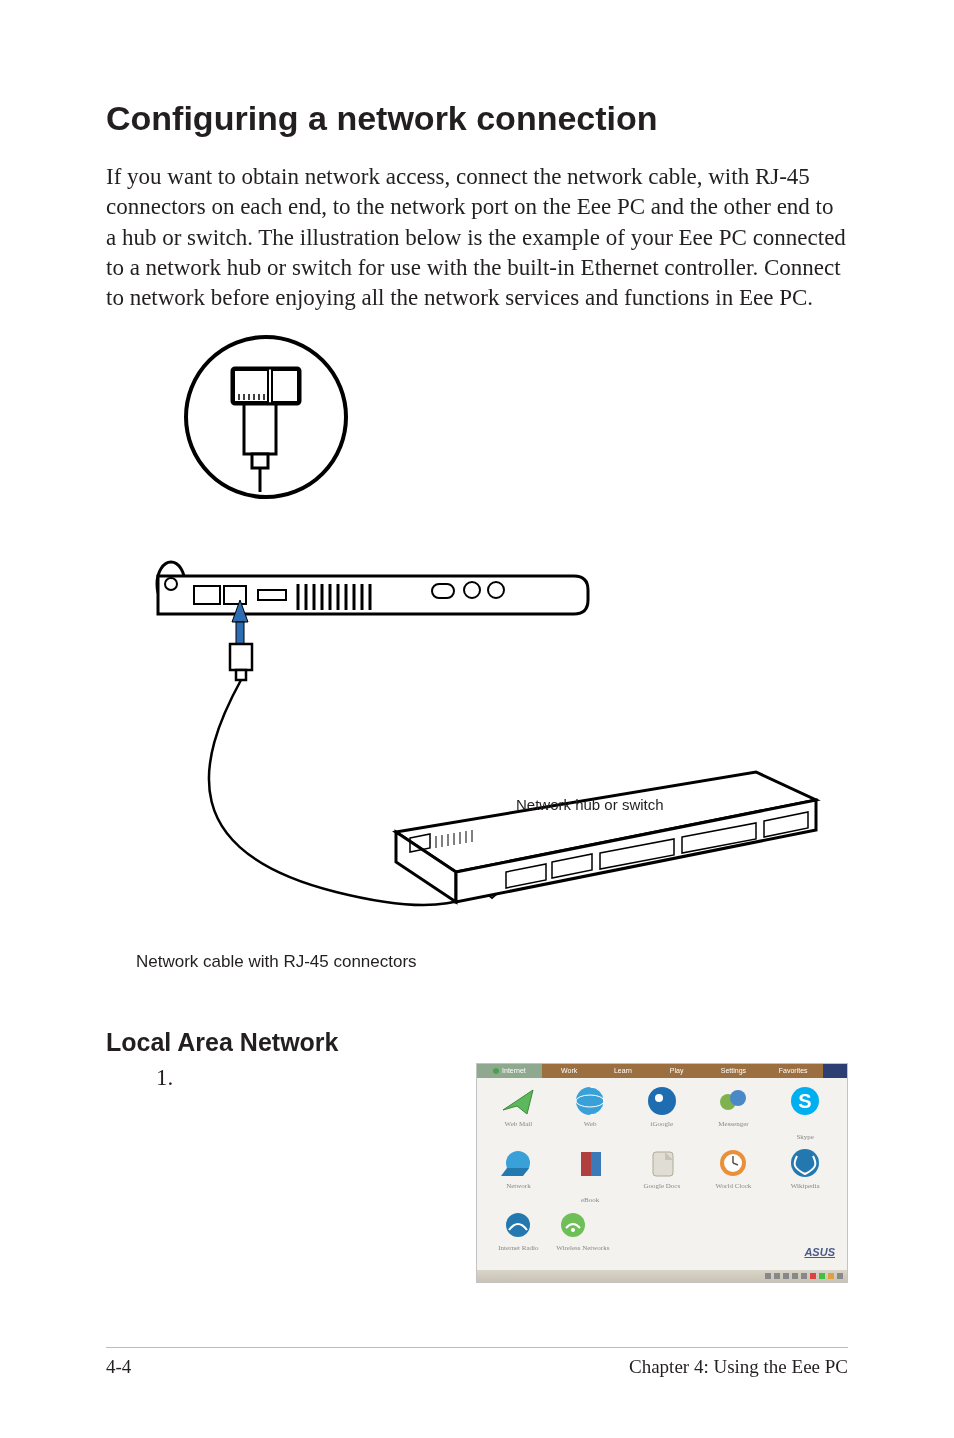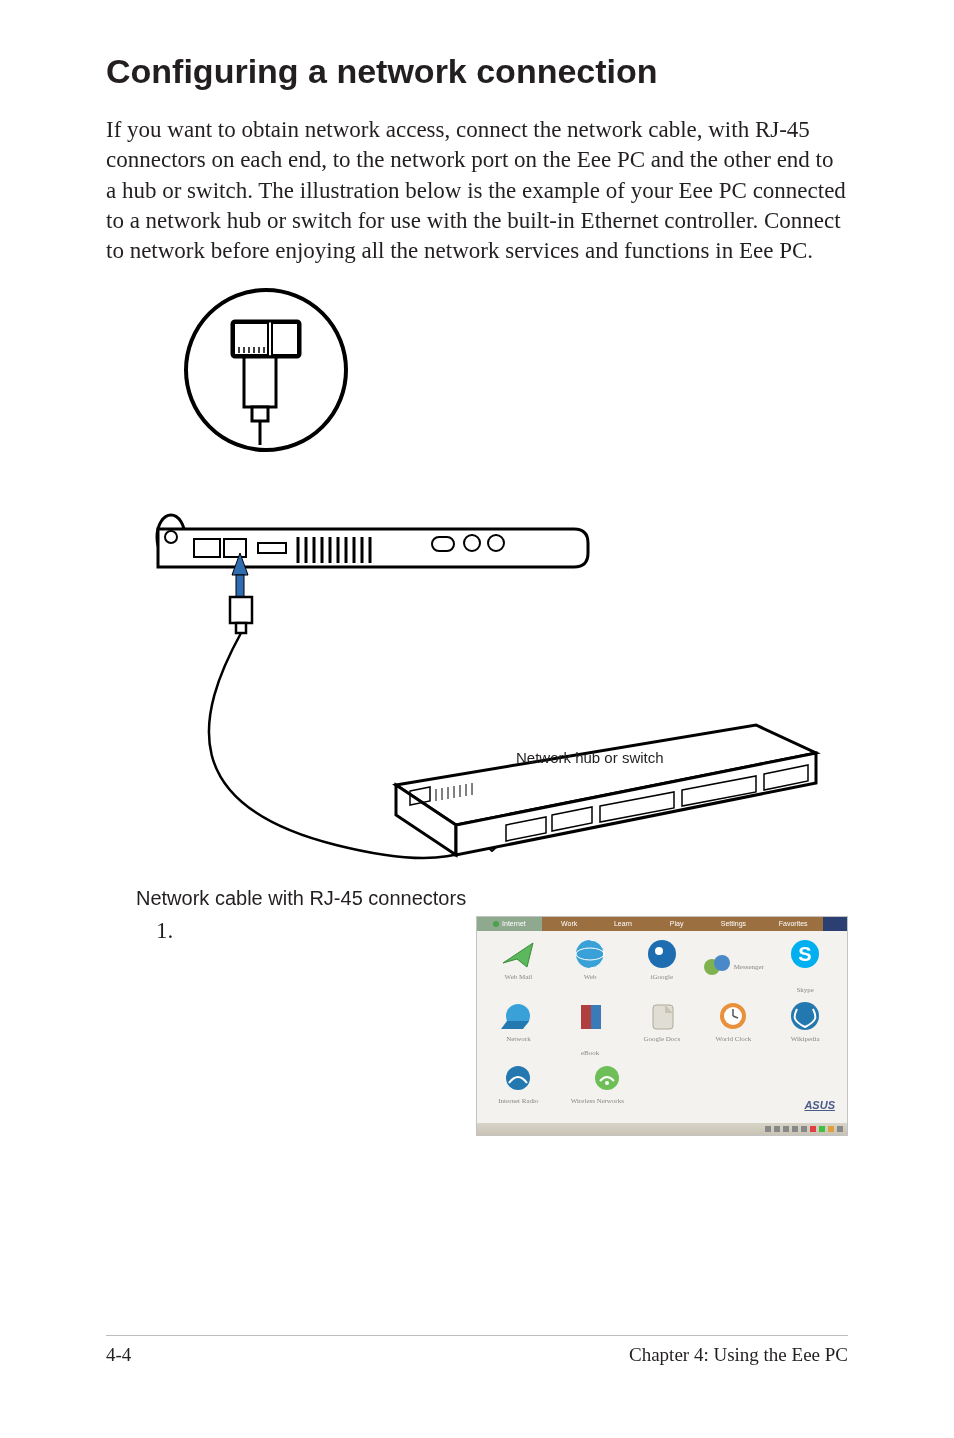--- a/index.html
+++ b/index.html
@@ -1,30 +1,30 @@
 <!DOCTYPE html>
 <html><head>
 <meta charset="utf-8">
 <style>
   * { box-sizing: border-box; margin: 0; padding: 0; }
   html, body { width: 954px; height: 1438px; font-family: Georgia, 'Times New Roman', serif; color: #231f20; background: #fff; }
-  .page { position: relative; width: 954px; height: 1438px; padding: 52px 106px 60px 106px; }
+  .page { position: relative; width: 954px; height: 1438px; padding: 99px 106px 60px 106px; }
   .heading { font-family: Helvetica, Arial, sans-serif; font-weight: 700; font-size: 34px; margin-bottom: 24px; }
   .body-text { font-family: Georgia, 'Times New Roman', serif; font-size: 23px; line-height: 1.32; }
   .figure-area { position: relative; width: 700px; height: 600px; margin: 18px 0 0 30px; }
-  .caption { font-family: Helvetica, Arial, sans-serif; font-size: 20px; color: #231f20; margin-top: 2px; margin-left: 30px; }
+  .caption { font-family: Helvetica, Arial, sans-serif; font-size: 17px; color: #231f20; margin-top: 20px; margin-left: 30px; }
   .subheading { font-family: Helvetica, Arial, sans-serif; font-weight: 700; font-size: 25px; margin-top: 56px; }
   .subsub { font-family: Georgia, 'Times New Roman', serif; font-style: italic; text-decoration: underline; font-size: 22px; margin: 18px 0 8px 50px; }
   .row { display: flex; align-items: flex-start; margin-top: 6px; }
   .steps { margin-left: 50px; width: 320px; }
   .step { display: flex; font-size: 23px; line-height: 1.32; }
   .step .num { width: 44px; flex: none; }
   .step .txt { flex: 1; }
   .screenshot { width: 380px; height: 220px; margin-left: 6px; border: 1px solid #c3c3c3; background: #f3f2ef; position: relative; }
-  .footer { position: absolute; bottom: 72px; left: 106px; right: 106px; border-top: 1px solid #bdbdbd; padding-top: 8px; display: flex; justify-content: space-between; font-family: Georgia, 'Times New Roman', serif; font-size: 19px; color: #231f20; }
+  .footer { position: absolute; bottom: 60px; left: 106px; right: 106px; border-top: 1px solid #bdbdbd; padding-top: 8px; display: flex; justify-content: space-between; font-family: Georgia, 'Times New Roman', serif; font-size: 19px; color: #231f20; }
 </style>
 </head>
 <body>
 
 <div class="page">
   <h1 class="heading">Configuring a network connection</h1>
   <p class="body-text">If you want to obtain network access, connect the network cable, with RJ-45 connectors on each end, to the network port on the Eee PC and the other end to a hub or switch. The illustration below is the example of your Eee PC connected to a network hub or switch for use with the built-in Ethernet controller. Connect to network before enjoying all the network services and functions in Eee PC.</p>
 
   <div class="figure-area">
     <svg viewBox="0 0 700 600" width="700" height="600" xmlns="http://www.w3.org/2000/svg">
@@ -98,20 +98,21 @@
         <line x1="324" y1="500" x2="324" y2="512"></line>
         <line x1="330" y1="499" x2="330" y2="511"></line>
         <line x1="336" y1="498" x2="336" y2="510"></line>
       </g>
 
       <text x="380" y="478" font-family="Helvetica, Arial, sans-serif" font-size="15" fill="#231f20">Network hub or switch</text>
     </svg>
   </div>
   <div class="caption">Network cable with RJ-45 connectors</div>
 
+  <h2 class="subheading">Local Area Network</h2>
 
   <div class="row">
     <div class="steps">
       <div class="step">
         <div class="num">1.</div>
       </div>
     </div>
 
     <div class="screenshot">
 
@@ -144,21 +145,21 @@
             </svg>
           <span style="font-size:7px;color:#888;margin-top:2px;">Web</span>
         </div>
         <div style="display:flex;flex-direction:column;align-items:center;font-family:Liberation Serif, serif;">
           <svg width="34" height="34">
               <circle cx="17" cy="17" r="14" fill="#1e6db0"></circle>
               <circle cx="14" cy="14" r="4" fill="#fff"></circle>
             </svg>
           <span style="font-size:7px;color:#888;margin-top:2px;">iGoogle</span>
         </div>
-        <div style="display:flex;flex-direction:row;align-items:center;">
+        <div style="display:flex;flex-direction:column;align-items:center;">
           <svg width="34" height="34">
               <circle cx="12" cy="18" r="8" fill="#7fb24f"></circle>
               <circle cx="22" cy="14" r="8" fill="#4a88c7"></circle>
             </svg>
           <span style="font-size:7px;color:#888;margin-top:2px;">Messenger</span>
         </div>
         <div style="display:flex;flex-direction:column;align-items:center;">
           <svg width="34" height="34">
               <circle cx="17" cy="17" r="14" fill="#00aff0"></circle>
               <text x="17" y="24" text-anchor="middle" font-size="20" font-weight="700" fill="#fff" font-family="Arial">S</text>
@@ -204,21 +205,21 @@
           <span style="font-size:7px;color:#888;margin-top:2px;">Wikipedia</span>
         </div>
 
         <div style="display:flex;flex-direction:column;align-items:center;">
           <svg width="34" height="34">
               <circle cx="17" cy="17" r="12" fill="#2478b0"></circle>
               <path d="M8 22 Q17 10 26 22" fill="none" stroke="#fff" stroke-width="2"></path>
             </svg>
           <span style="font-size:7px;color:#888;margin-top:2px;">Internet Radio</span>
         </div>
-        <div style="display:flex;flex-direction:column;align-items:flex-end;">
+        <div style="display:flex;flex-direction:column;align-items:flex-start;">
           <svg width="34" height="34">
               <circle cx="17" cy="17" r="12" fill="#6fbf58"></circle>
               <path d="M10 20 Q17 12 24 20" fill="none" stroke="#fff" stroke-width="2"></path>
               <circle cx="17" cy="22" r="2" fill="#fff"></circle>
             </svg>
           <span style="font-size:7px;color:#888;margin-top:2px;">Wireless Networks</span>
         </div>
         <div></div>
           <div></div>
         <div style="display:flex;align-items:flex-end;justify-content:flex-end;padding:0 4px 8px 0;">

